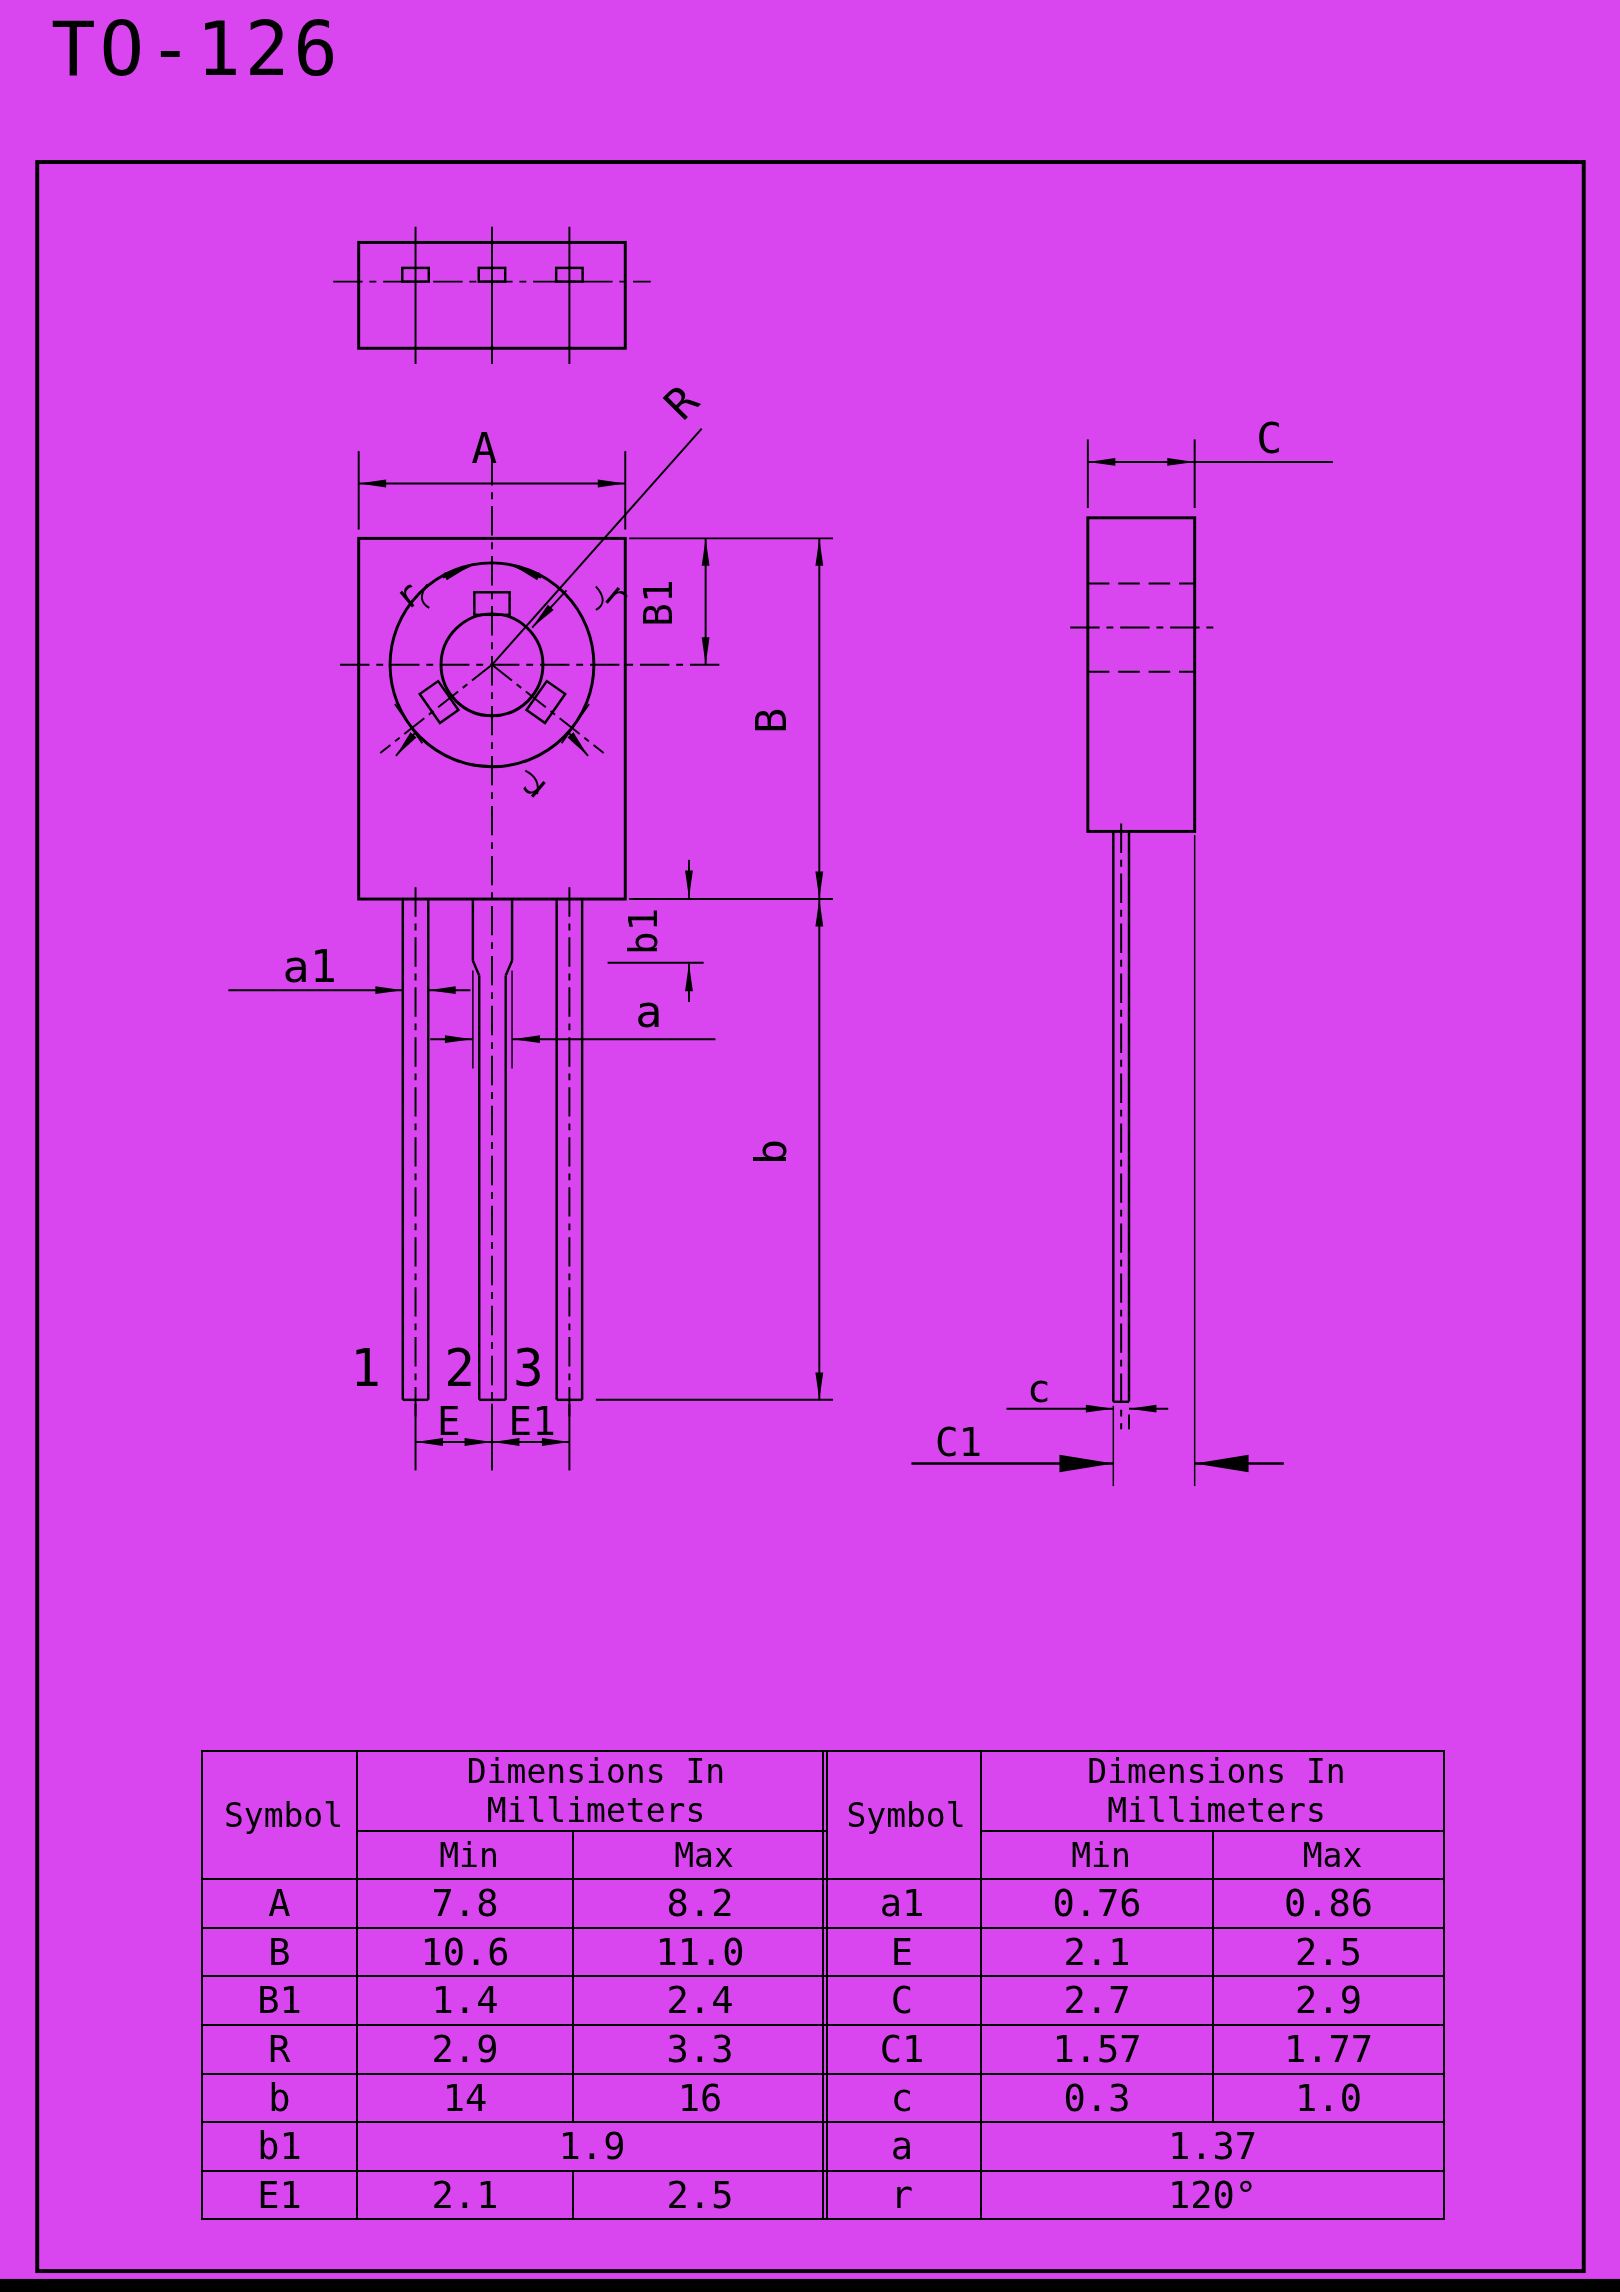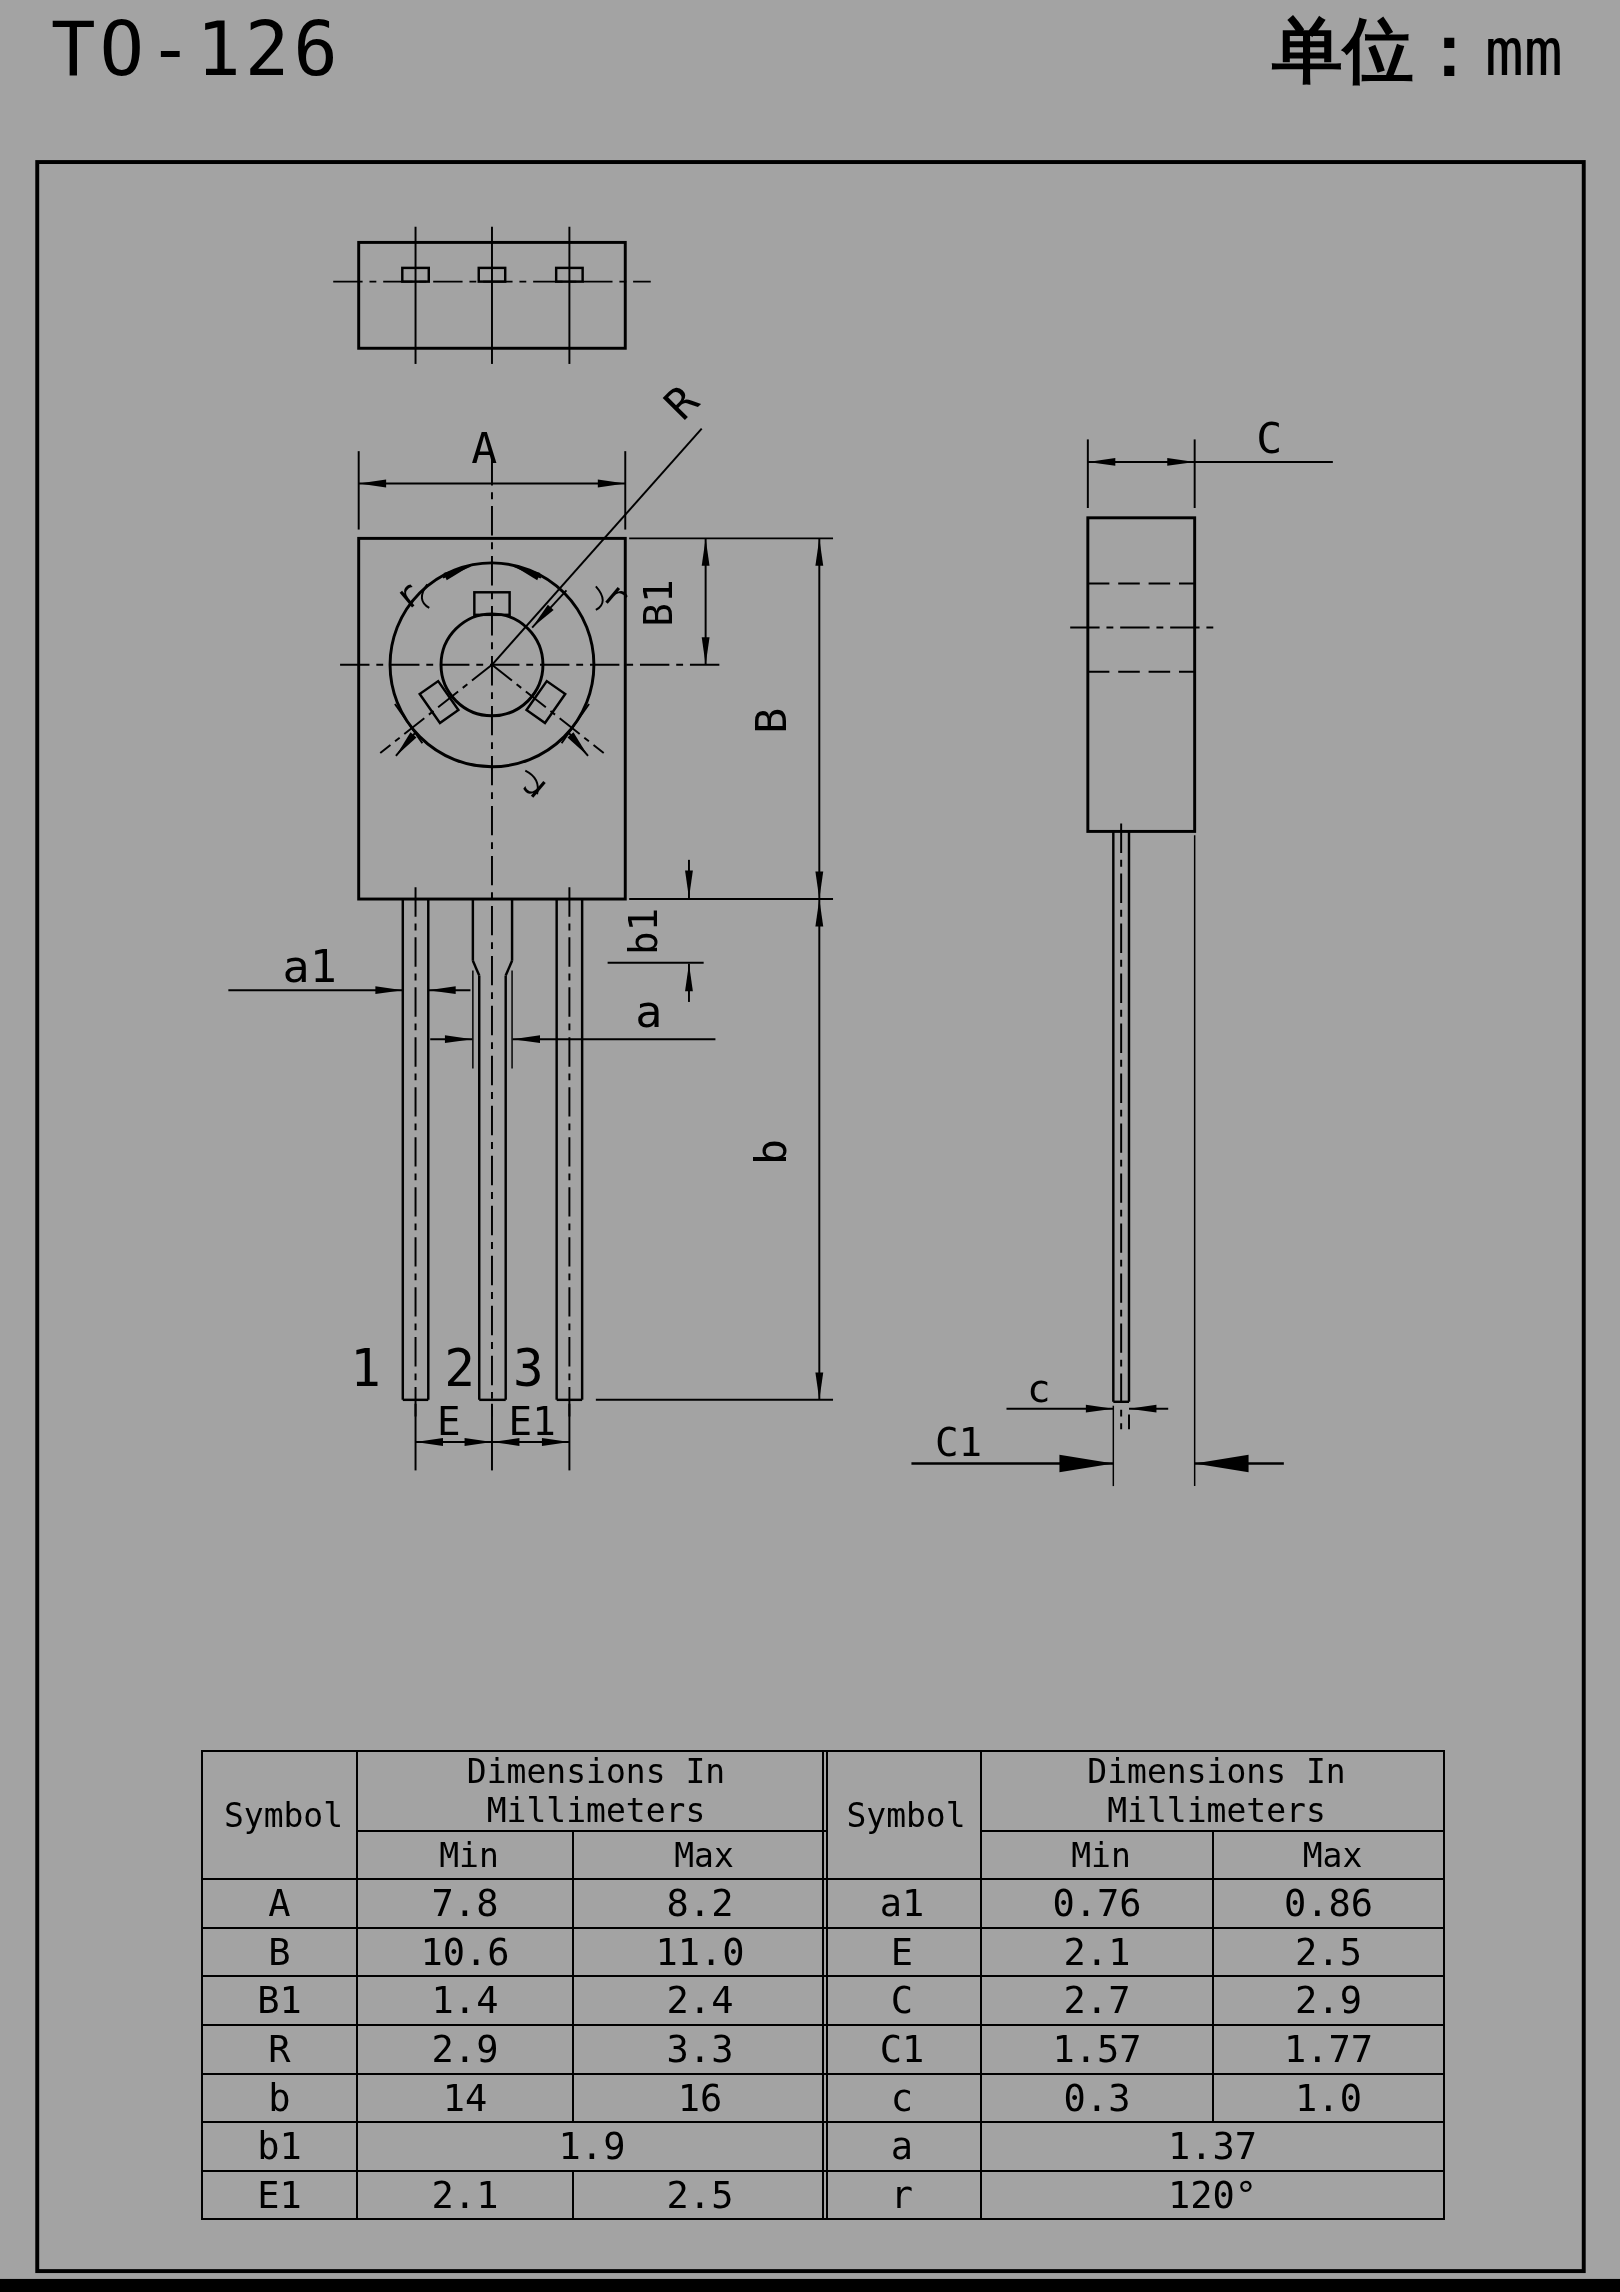--- a/index.html
+++ b/index.html
@@ -1,16 +1,16 @@
 <!DOCTYPE html>
 <html><head>
 <meta charset="utf-8">
 <style>
   html,body{margin:0;padding:0;background:#888;}
-  .page{position:relative;width:1620px;height:2293px;background:#a3a3a3;overflow:hidden;
+  .page{position:relative;width:1620px;height:2293px;background:#d946ef;overflow:hidden;
         font-family:"DejaVu Sans Mono",monospace;color:#000;}
   .title{position:absolute;left:51px;top:5.9px;font-size:74px;letter-spacing:3.9px;
          font-family:"DejaVu Sans Mono",monospace;font-weight:normal;}
   .unit{position:absolute;right:57px;top:3.9px;white-space:nowrap;}
   .unit .zh{font-family:"DejaVu Serif",serif;font-weight:bold;font-size:71px;}
   .unit .mm{font-family:"DejaVu Sans Mono",monospace;font-size:65px;}
   svg{position:absolute;left:0;top:0;}
   svg text{font-family:"DejaVu Sans Mono",monospace;fill:#000;stroke:none;}
 
   table.dims{position:absolute;border-collapse:collapse;table-layout:fixed;
@@ -21,21 +21,20 @@
   table.dims td{font-size:37px;}
   #tblL{left:201px;top:1750px;width:624px;height:446px;}
   #tblR{left:822px;top:1750px;width:621px;height:446px;}
 </style>
 </head>
 <body>
 
 <div class="page">
 
   <div class="title">TO-126</div>
-  <div class="unit"><span class="zh">单位：</span><span class="mm">mm</span></div>
 
   <svg width="1620" height="2293" viewBox="0 0 1653 2339">
     <defs>
       <marker id="mA" markerUnits="userSpaceOnUse" markerWidth="30" markerHeight="10" refX="29" refY="5" orient="auto">
         <path d="M1,1 L29,5 L1,9 Z" fill="#000"></path>
       </marker>
       <marker id="mB" markerUnits="userSpaceOnUse" markerWidth="30" markerHeight="10" refX="1" refY="5" orient="auto">
         <path d="M29,1 L1,5 L29,9 Z" fill="#000"></path>
       </marker>
       <marker id="mAbig" markerUnits="userSpaceOnUse" markerWidth="58" markerHeight="20" refX="56" refY="10" orient="auto">

